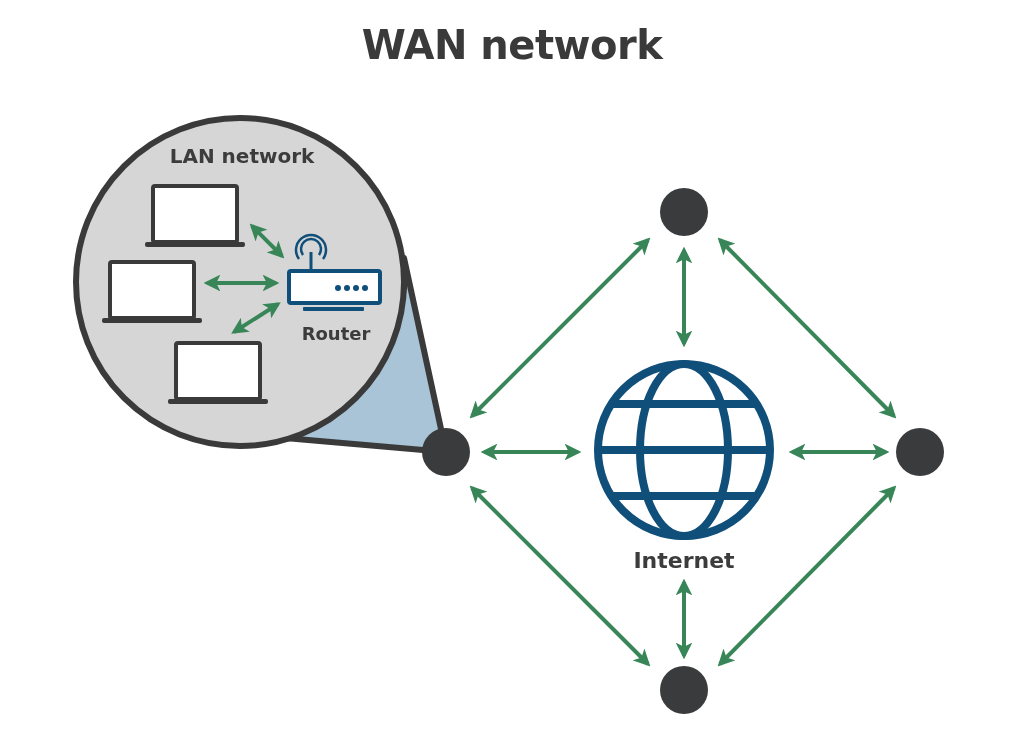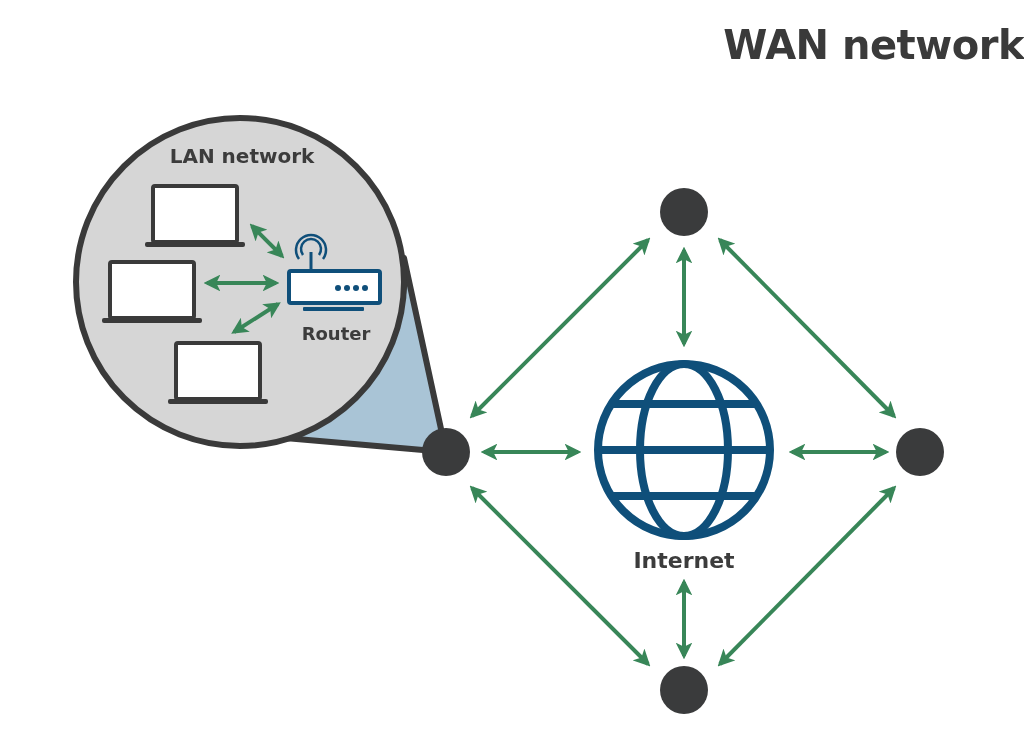--- a/index.html
+++ b/index.html
@@ -1,17 +1,17 @@
 <!DOCTYPE html>
 <html><head>
 <meta charset="utf-8">
 <style>
   html, body { margin: 0; padding: 0; background: #ffffff; }
   body { width: 1024px; height: 747px; position: relative; overflow: hidden; font-family: "DejaVu Sans", sans-serif; }
-  #title { position: absolute; left: 0; top: 22px; width: 1024px; text-align: right; font-size: 40px; font-weight: bold; color: #3a3a3a; letter-spacing: -0.5px; }
+  #title { position: absolute; left: 0; top: 22px; width: 1024px; text-align: center; font-size: 40px; font-weight: bold; color: #3a3a3a; letter-spacing: -0.5px; }
   svg { position: absolute; left: 0; top: 0; }
   .lbl { font-family: "DejaVu Sans", sans-serif; font-weight: bold; fill: #3c3c3c; }
 </style>
 </head>
 <body>
 
 <div id="title">WAN network</div>
 
 <svg width="1024" height="747" viewBox="0 0 1024 747">
   <defs>

